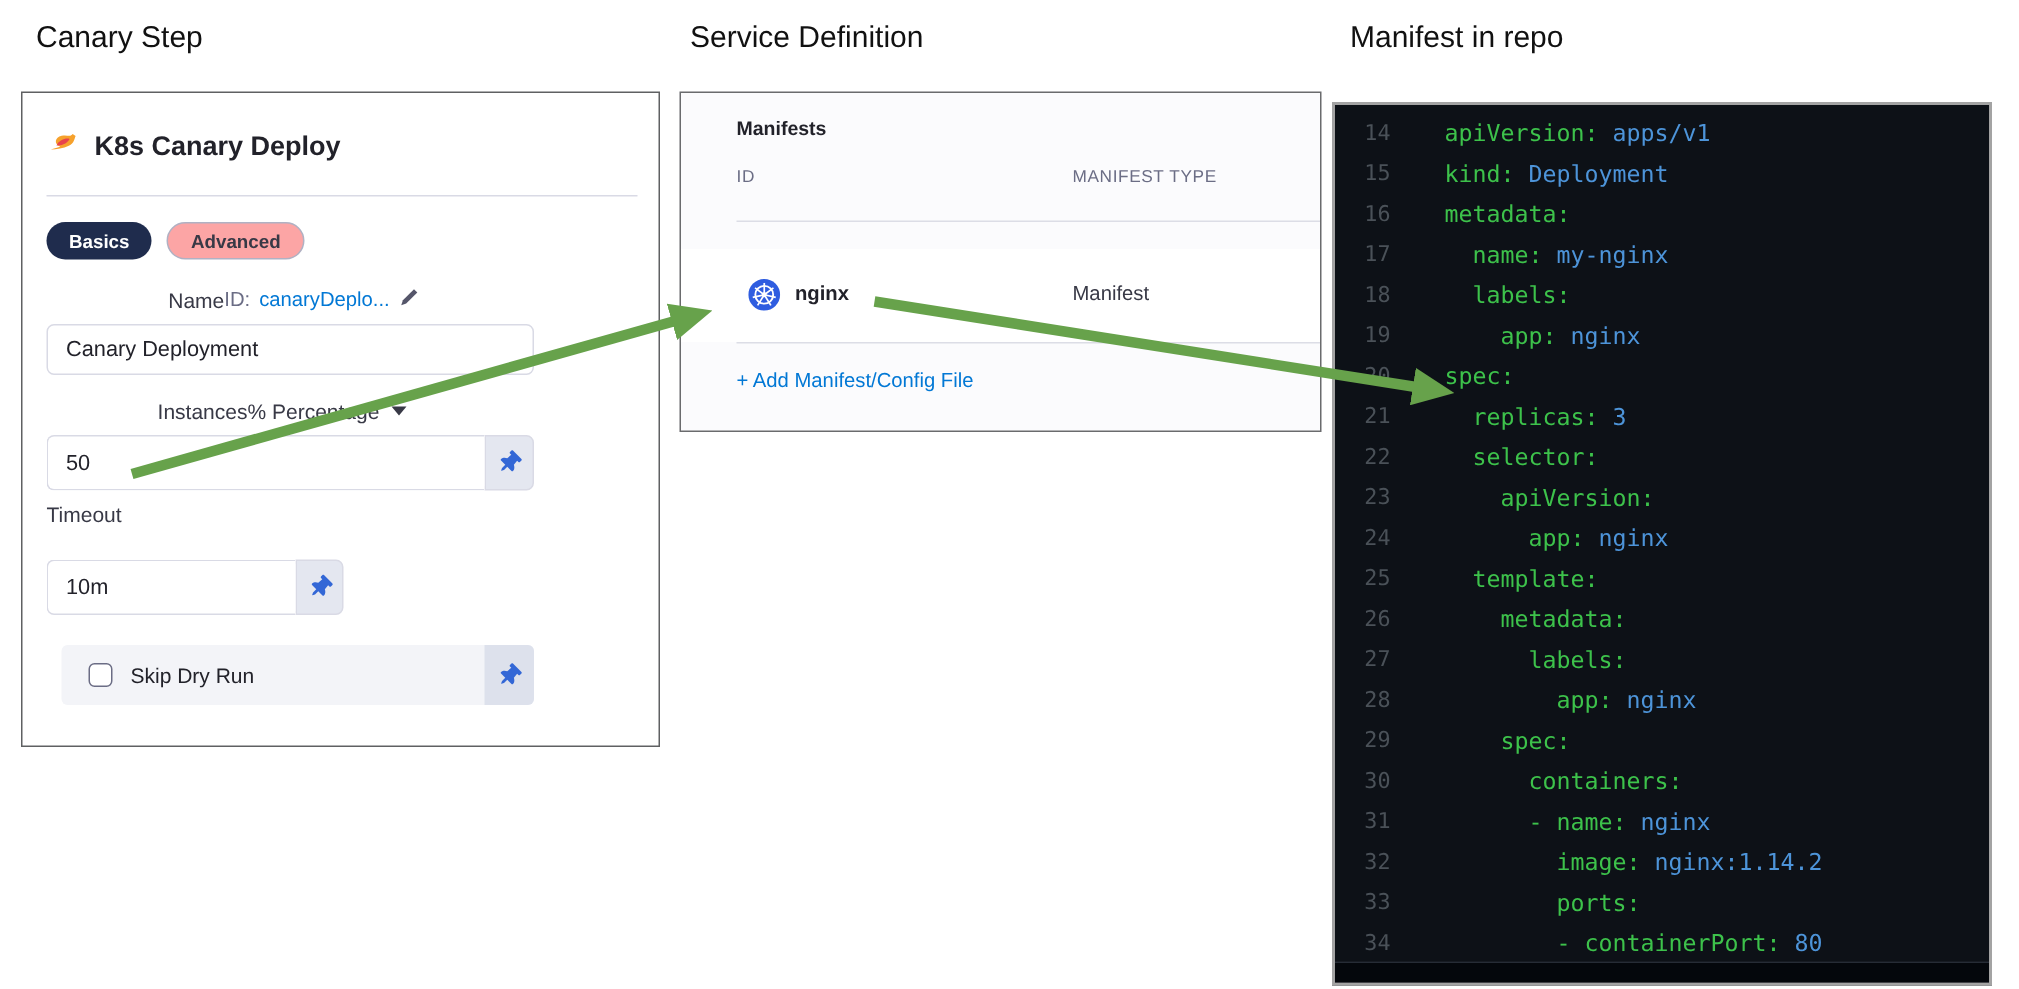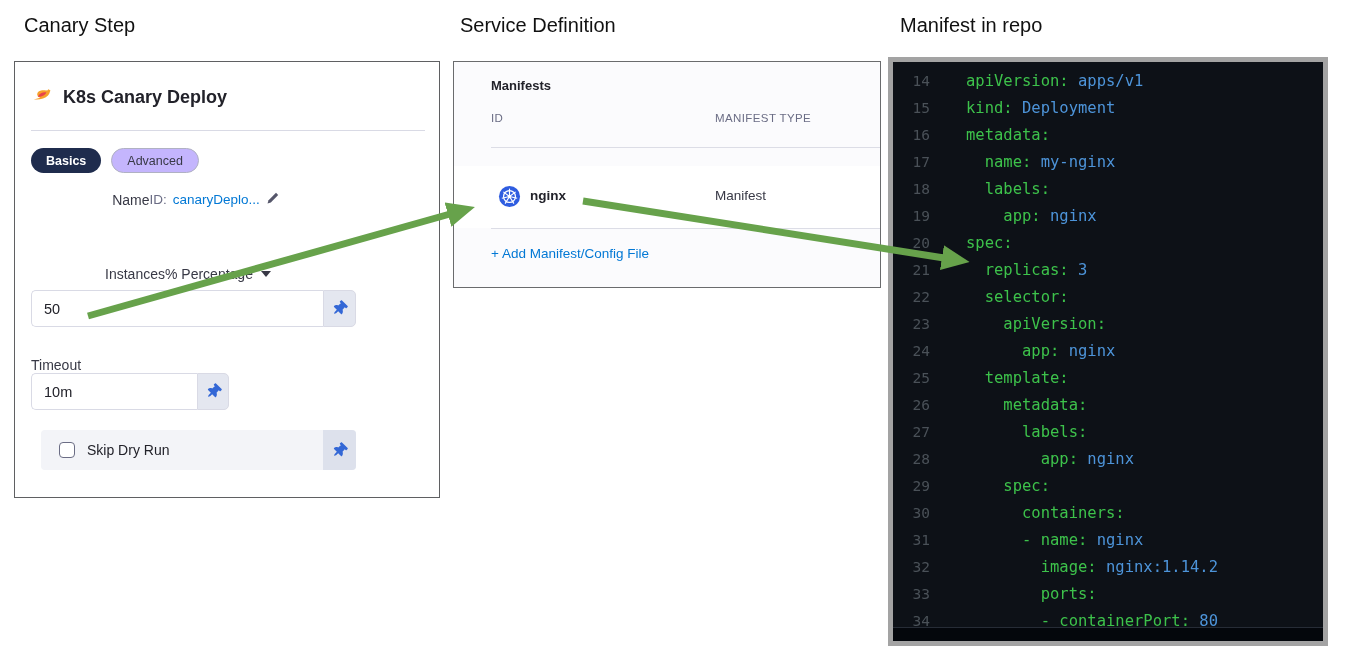--- a/index.html
+++ b/index.html
@@ -10,21 +10,21 @@
   
   .card{position:absolute;background:#fff;border:1.5px solid #5f6062;box-sizing:border-box;}
   .card1{left:14px;top:61px;width:426px;height:437px;padding-left:20px;}
   .step-header{position:absolute;left:16px;top:22px;display:flex;align-items:center;gap:10px;}
   .step-header .ttl{font-size:18px;font-weight:bold;color:#22222a;}
   .div1{position:absolute;left:16px;right:14px;top:68px;height:1px;background:#d9dae5;}
   .tabs{position:absolute;left:16px;top:86px;display:flex;gap:10px;}
   .pill{height:25px;border-radius:13px;display:flex;align-items:center;padding:0 15px;
     font-size:12.5px;font-weight:bold;box-sizing:border-box;cursor:pointer;}
   .pill.active{background:#1f2c4d;color:#fff;}
-  .pill.inactive{background:#c4b5fd;color:#383946;border:1px solid #b0b1c3;font-weight:normal;}
+  .pill.inactive{background:#fca5a5;color:#383946;border:1px solid #b0b1c3;font-weight:bold;}
   .label-row{position:absolute;left:16px;width:330px;display:flex;justify-content:center;align-items:center;}
   .fld-label{font-size:14px;color:#383946;}
   .id-part{display:flex;align-items:center;gap:6px;font-size:13.5px;}
   .id-prefix{color:#6b6d85;}
   .id-link{color:#0278d5;cursor:pointer;}
   .text-input{position:absolute;box-sizing:border-box;background:#fff;border:1px solid #d9dae5;
     border-radius:5px;font-size:14.5px;color:#22222a;padding:0 12px;
     font-family:"Liberation Sans",sans-serif;}
   .input-group{position:absolute;display:flex;}
   .input-group .text-input{position:relative;border-radius:5px 0 0 5px;border-right:none;}
@@ -48,22 +48,22 @@
   .col-hd{position:absolute;top:50px;font-size:11.5px;color:#6b6d85;letter-spacing:.4px;}
   .hd-div{position:absolute;left:37px;right:0;top:85px;height:1px;background:#dcdde6;}
   .man-row{position:absolute;left:0;right:0;top:104px;height:62px;background:#fff;cursor:pointer;}
   .row-div{position:absolute;left:37px;right:0;top:166px;height:1px;background:#dcdde6;}
   .k8s-badge{position:absolute;left:44px;top:19px;width:23px;height:23px;}
   .man-id{position:absolute;left:76px;top:22px;font-size:13.5px;font-weight:600;color:#22222a;}
   .man-type{position:absolute;left:261px;top:22px;font-size:13.5px;color:#383946;}
   .add-link{position:absolute;left:37px;top:184px;font-size:13.5px;font-weight:500;color:#0278d5;cursor:pointer;}
 
   
-  .code-panel{position:absolute;left:888px;top:57px;width:440px;height:589px;background:#0d1117;
-    border:5px solid #a3a3a3;box-sizing:border-box;overflow:hidden;}
+  .code-panel{position:absolute;left:888px;top:68px;width:440px;height:589px;background:#0d1117;
+    border:2px solid #a3a3a3;box-sizing:border-box;overflow:hidden;}
   .code-body{padding-top:6px;font-family:"DejaVu Sans Mono",monospace;font-size:15.5px;}
   .cl{display:flex;height:27px;line-height:27px;white-space:pre;}
   .cl .ln{width:37px;text-align:right;color:#4a5158;font-size:14.5px;flex:none;}
   .cl .cc{margin-left:36px;}
   .k{color:#3dc24b;} .v{color:#4d94d9;}
   .code-foot{position:absolute;left:0;right:0;bottom:0;height:13px;background:#04070c;
     border-top:1px solid #262c36;}
 
   .arrows{position:absolute;left:0;top:0;pointer-events:none;}
   svg{overflow:visible;}
@@ -99,38 +99,39 @@
       <span class="id-part">
         <span class="id-prefix">ID:</span>
         <span class="id-link">canaryDeplo...</span>
         <span>
           <svg width="14" height="14" viewBox="0 0 14 14">
             <path d="M1.5 12.5 L2.6 9.2 L10 1.8 L12.2 4 L4.8 11.4 Z" fill="#55566a"></path>
           </svg>
         </span>
       </span>
     </div>
+    <input class="text-input" style="left: 16px; top: 154px; width: 325px; height: 34px;" value="Canary Deployment">
 
     <div class="label-row" style="top:204px;width:314px">
       <span class="fld-label">Instances</span>
       <span class="dropdown">
         <span>% Percentage</span>
         <span class="caret"></span>
       </span>
     </div>
     <div class="input-group" style="left:16px;top:228px">
       <input class="text-input" style="width: 292px; height: 37px;" value="50">
       <div class="pin-btn" style="height:37px">
         <svg width="15" height="15" viewBox="0 0 384 512">
           <path transform="rotate(45 192 256)" fill="#3367d6" d="M298 214 L286 96 H328 c13 0 24-11 24-24 V24 c0-13-11-24-24-24 H56 C43 0 32 11 32 24 v48 c0 13 11 24 24 24 h42 L86 214 C37 237 0 277 0 328 c0 13 11 24 24 24 h136 v104 c0 1 0 2 1 4 l24 48 c3 6 11 6 14 0 l24-48 c1-1 1-2 1-4 V352 h136 c13 0 24-11 24-24 0-51-38-91-86-114 z"></path>
         </svg>
       </div>
     </div>
 
-    <div class="fld-label" style="position:absolute;left:16px;top:295px">Timeout</div>
+    <div class="fld-label" style="position:absolute;left:16px;top:273px">Timeout</div>
     <div class="input-group" style="left:16px;top:311px">
       <input class="text-input" style="width: 166px; height: 37px;" value="10m">
       <div class="pin-btn" style="width:32px;height:37px">
         <svg width="15" height="15" viewBox="0 0 384 512">
           <path transform="rotate(45 192 256)" fill="#3367d6" d="M298 214 L286 96 H328 c13 0 24-11 24-24 V24 c0-13-11-24-24-24 H56 C43 0 32 11 32 24 v48 c0 13 11 24 24 24 h42 L86 214 C37 237 0 277 0 328 c0 13 11 24 24 24 h136 v104 c0 1 0 2 1 4 l24 48 c3 6 11 6 14 0 l24-48 c1-1 1-2 1-4 V352 h136 c13 0 24-11 24-24 0-51-38-91-86-114 z"></path>
         </svg>
       </div>
     </div>
 
     <div class="skip-row">

